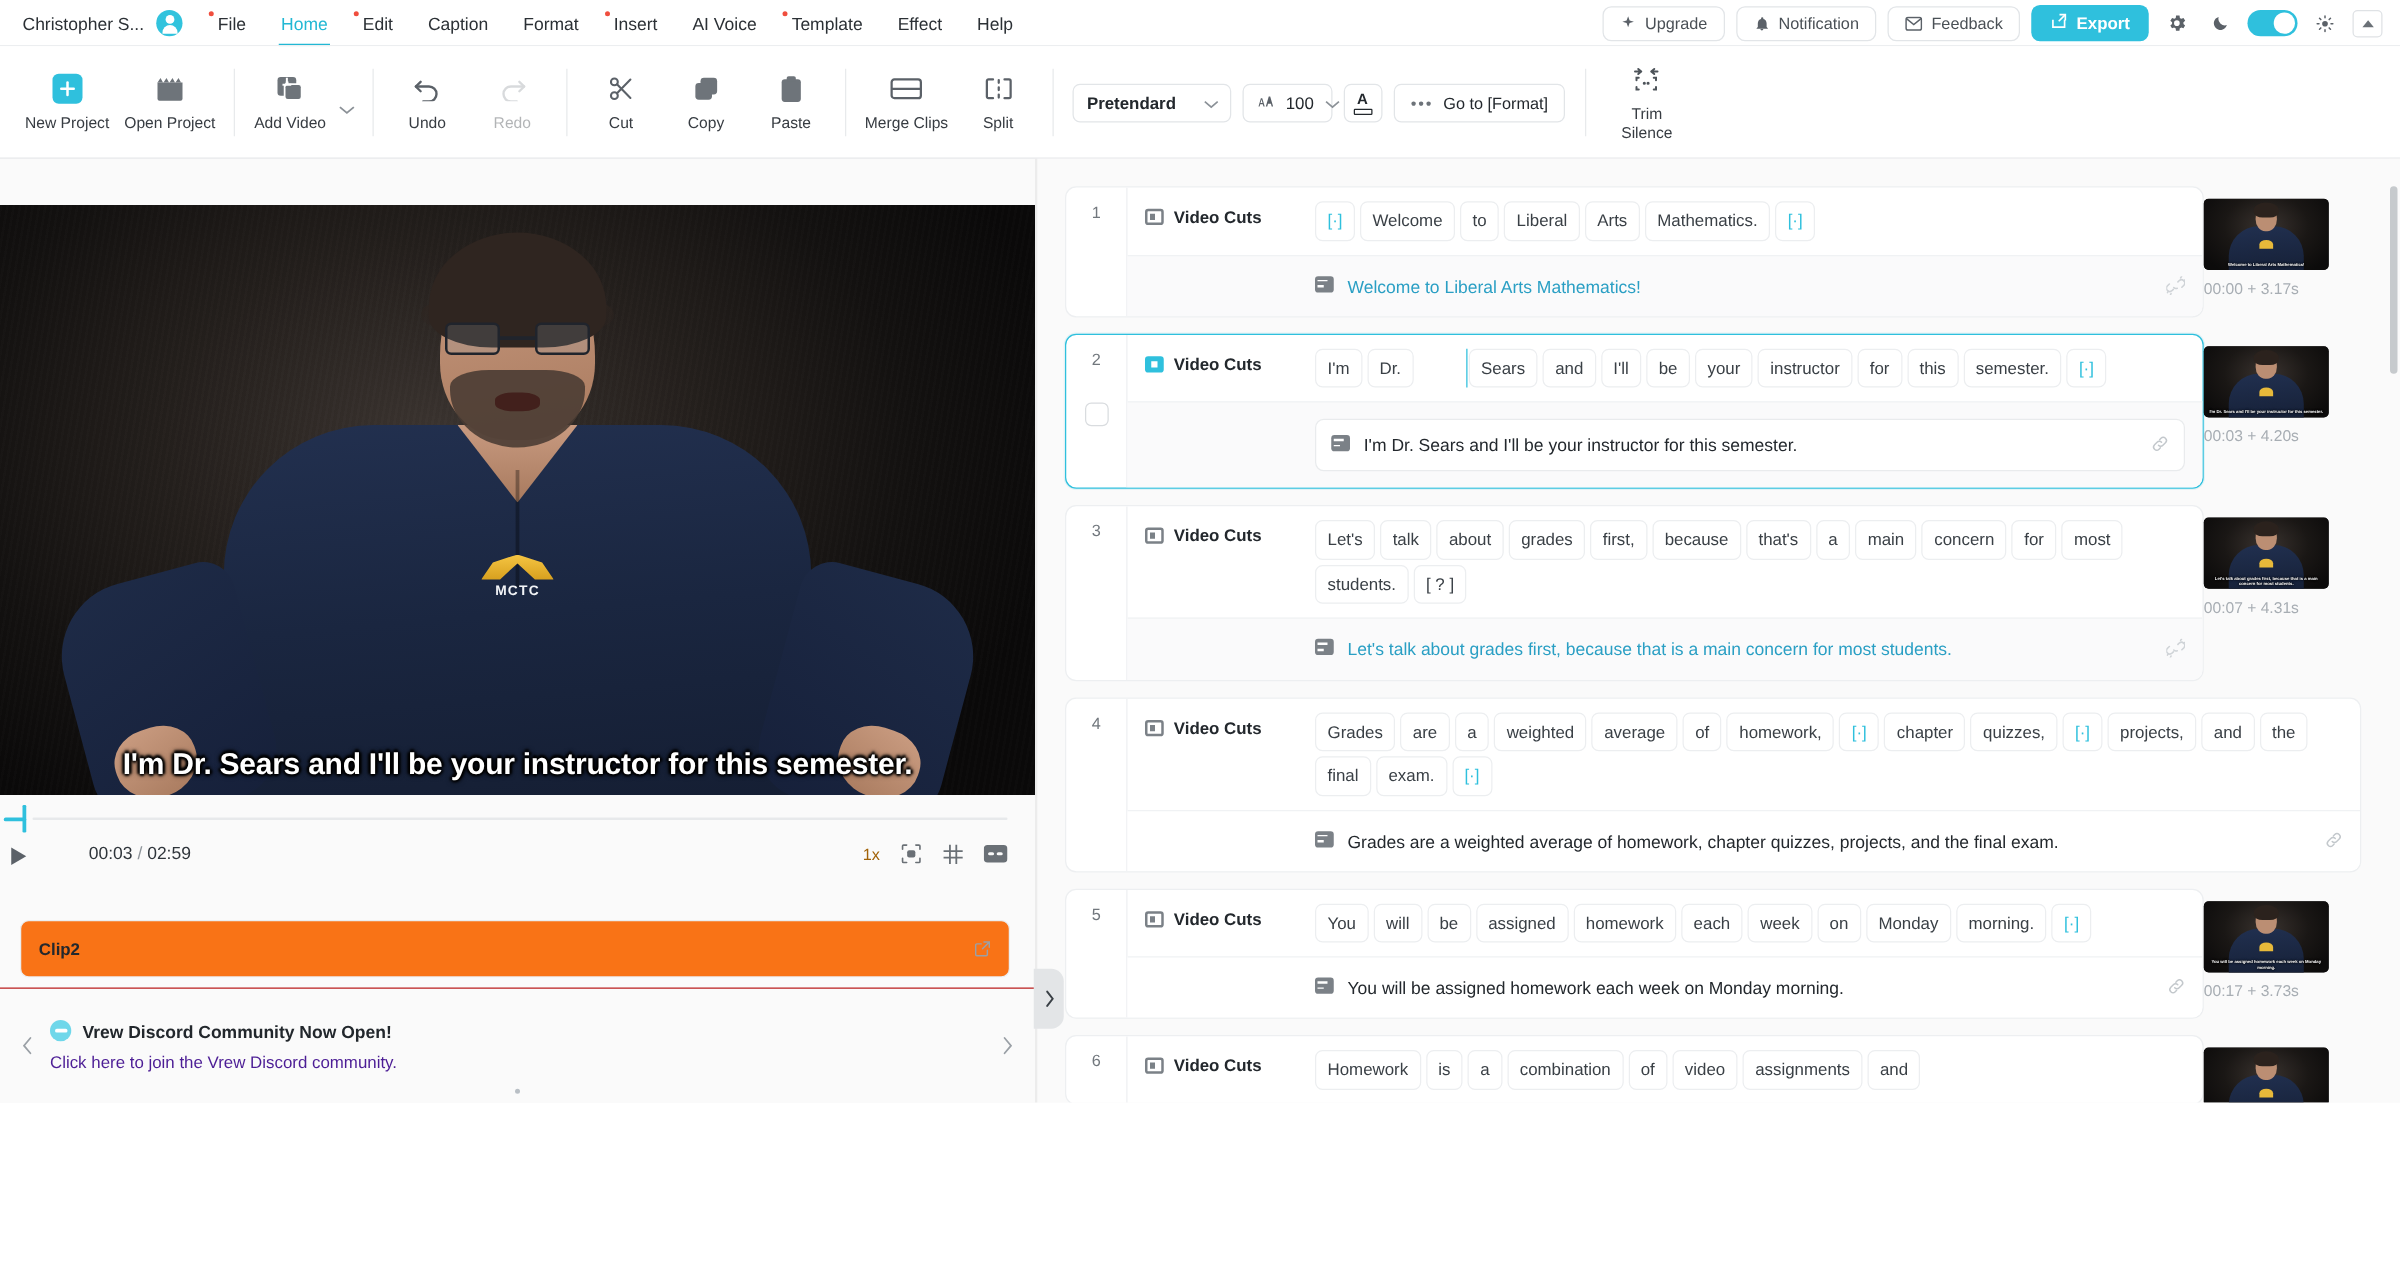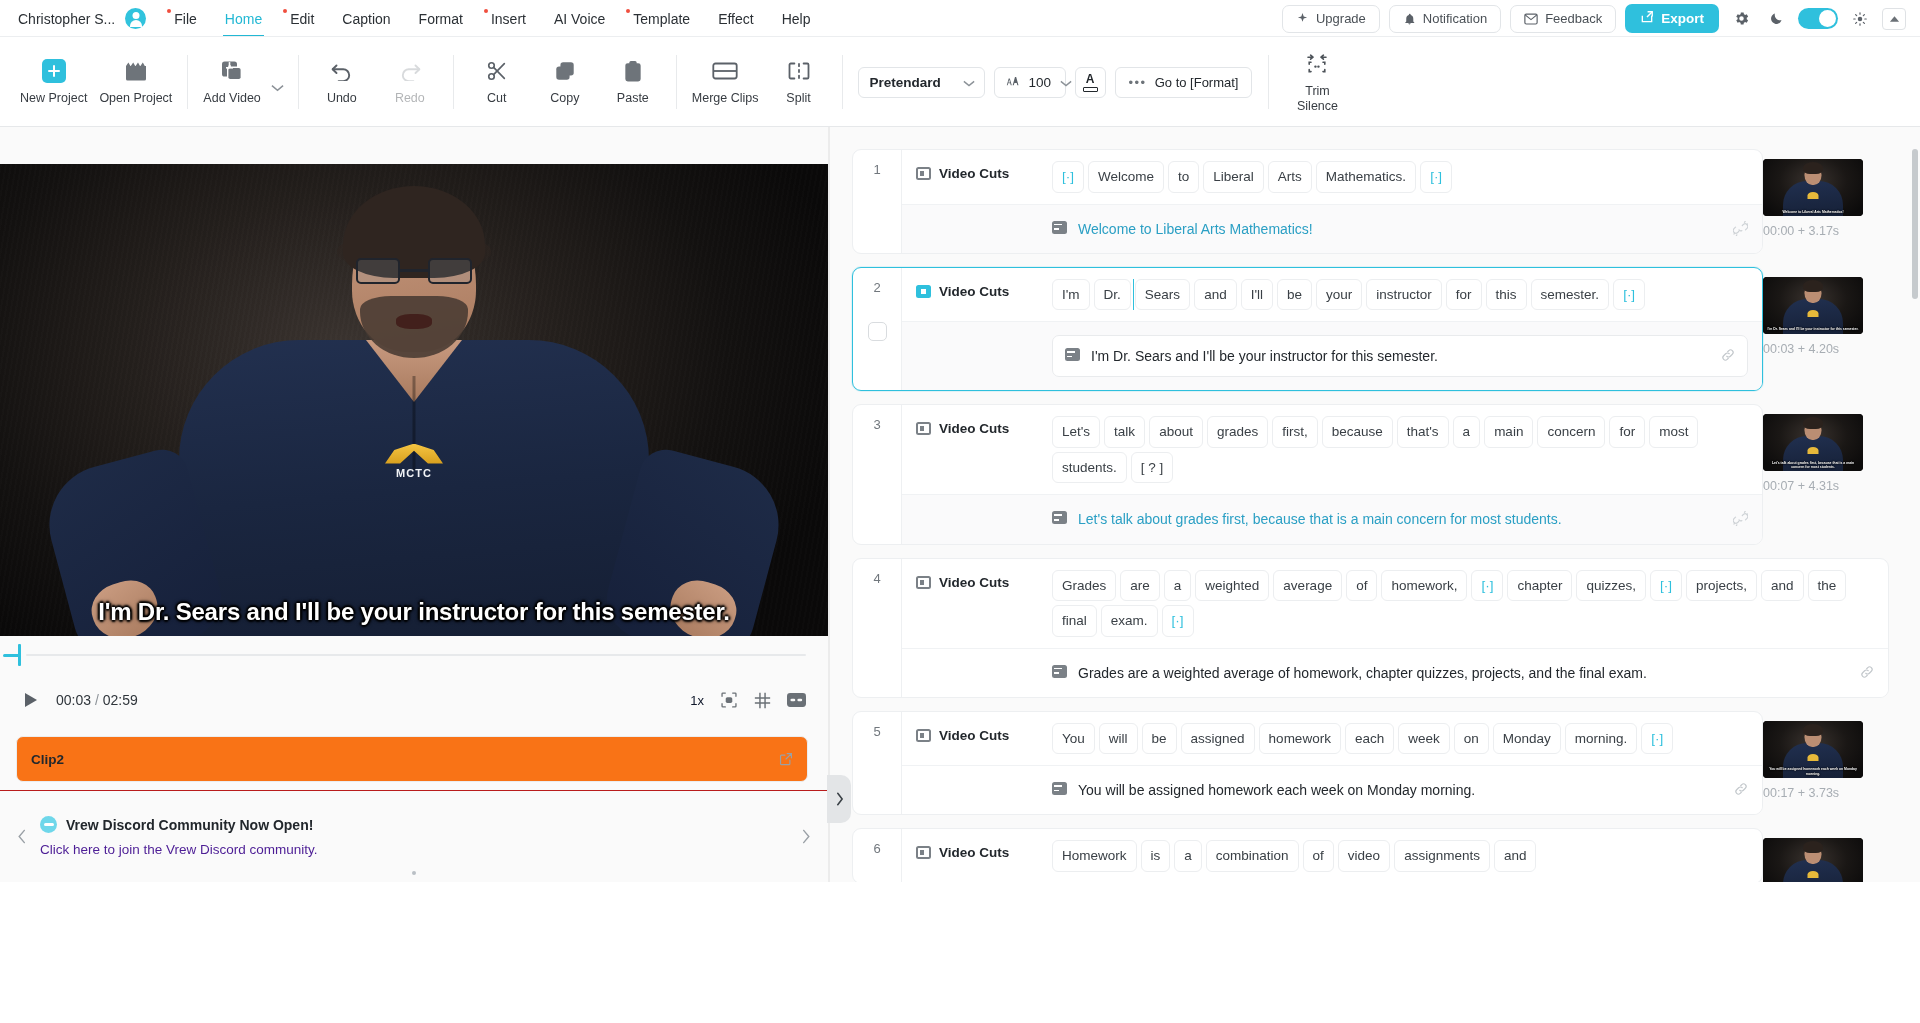--- a/index.html
+++ b/index.html
@@ -155,26 +155,26 @@
     font-size:24px;font-weight:700;letter-spacing:-.2px;
     text-shadow:-2px 0 2px #000,2px 0 2px #000,0 -2px 2px #000,0 2px 2px #000,0 0 5px rgba(0,0,0,.9);
     padding:0 18px;
   }
 
   .timeline-row{height:38px;display:flex;align-items:center;padding:0 22px 0 18px;background:#fafafa;flex:none;}
   .tl-playhead{width:3px;height:22px;background:#2fc0dd;flex:none;border-radius:1px;}
   .tl-tick{width:18px;height:3px;background:#2fc0dd;border-radius:2px;margin-left:-18px;margin-right:3px;flex:none;position:relative;top:0;}
   .tl-track{flex:1;height:2px;background:#e7e9eb;border-radius:2px;cursor:pointer;margin-left:2px;}
 
-  .ctl-row{height:52px;display:flex;align-items:center;padding:0 22px 0 20px;background:#fafafa;flex:none;}
+  .ctl-row{height:52px;display:flex;align-items:flex-start;padding:0 22px 0 4px;background:#fafafa;flex:none;gap:31px;}
   .play-btn{width:22px;height:22px;display:flex;align-items:center;justify-content:center;cursor:pointer;color:#5b6168;}
   .time-txt{font-size:14px;color:#2f353b;margin-left:14px;white-space:nowrap;}
   .time-txt .sep{color:#8d9399;}
   .ctl-right{margin-left:auto;display:flex;align-items:center;gap:16px;color:#6a7076;}
-  .speed-txt{font-size:13px;color:#0f172a;cursor:pointer;}
+  .speed-txt{font-size:13px;color:#a16207;cursor:pointer;}
   .ctl-ic{cursor:pointer;display:flex;align-items:center;}
 
   .clipbar{
     margin:10px 20px 0 16px;height:46px;background:#f97316;border:1px solid #ebedef;border-radius:7px;
     display:flex;align-items:center;padding:0 14px;flex:none;justify-content:space-between;
   }
   .clip-name{font-size:13.5px;font-weight:700;color:#23282d;}
   .clip-open{margin-left:auto;color:#9aa0a6;cursor:pointer;display:flex;}
   .left-filler{flex:1;background:#fafafa;}
 
@@ -227,21 +227,21 @@
   .cut-ic:after{content:"";position:absolute;left:2px;top:2px;width:4px;height:5px;background:#7b8187;}
   .cut-ic.on{border-color:#2fc0dd;background:#2fc0dd;}
   .cut-ic.on:after{background:#fff;left:2.5px;top:2.5px;width:5px;height:5px;}
   .cut-txt{font-size:13.5px;font-weight:700;color:#23282d;white-space:nowrap;}
   .chips{display:flex;flex-wrap:wrap;gap:4px;flex:1;min-width:0;align-content:flex-start;}
   .chip{
     border:1px solid #eceef0;border-radius:6px;padding:5px 9px;font-size:13.5px;color:#3a4046;
     background:#fff;cursor:text;white-space:nowrap;line-height:1.45;
   }
   .chip.tok{color:#2fc0dd;}
-  .chip.cursor{position:relative;}
+  .chip.cursor{position:relative;margin-left:40px;}
   .chip.cursor:before{content:"";position:absolute;left:-3px;top:-1px;bottom:-1px;width:1.6px;background:#2fc0dd;}
   .sub-row{
     display:flex;align-items:flex-start;gap:11px;background:#fafafb;border-top:1px solid #f0f2f4;
     padding:13px 14px 13px 150px;min-height:44px;
   }
   .sub-row.plain{background:#fff;border-top:1px solid #f0f2f4;}
   .sub-box{
     flex:1;display:flex;align-items:flex-start;gap:11px;border:1px solid #e9ebed;border-radius:7px;
     background:#fff;padding:9px 12px;
   }

